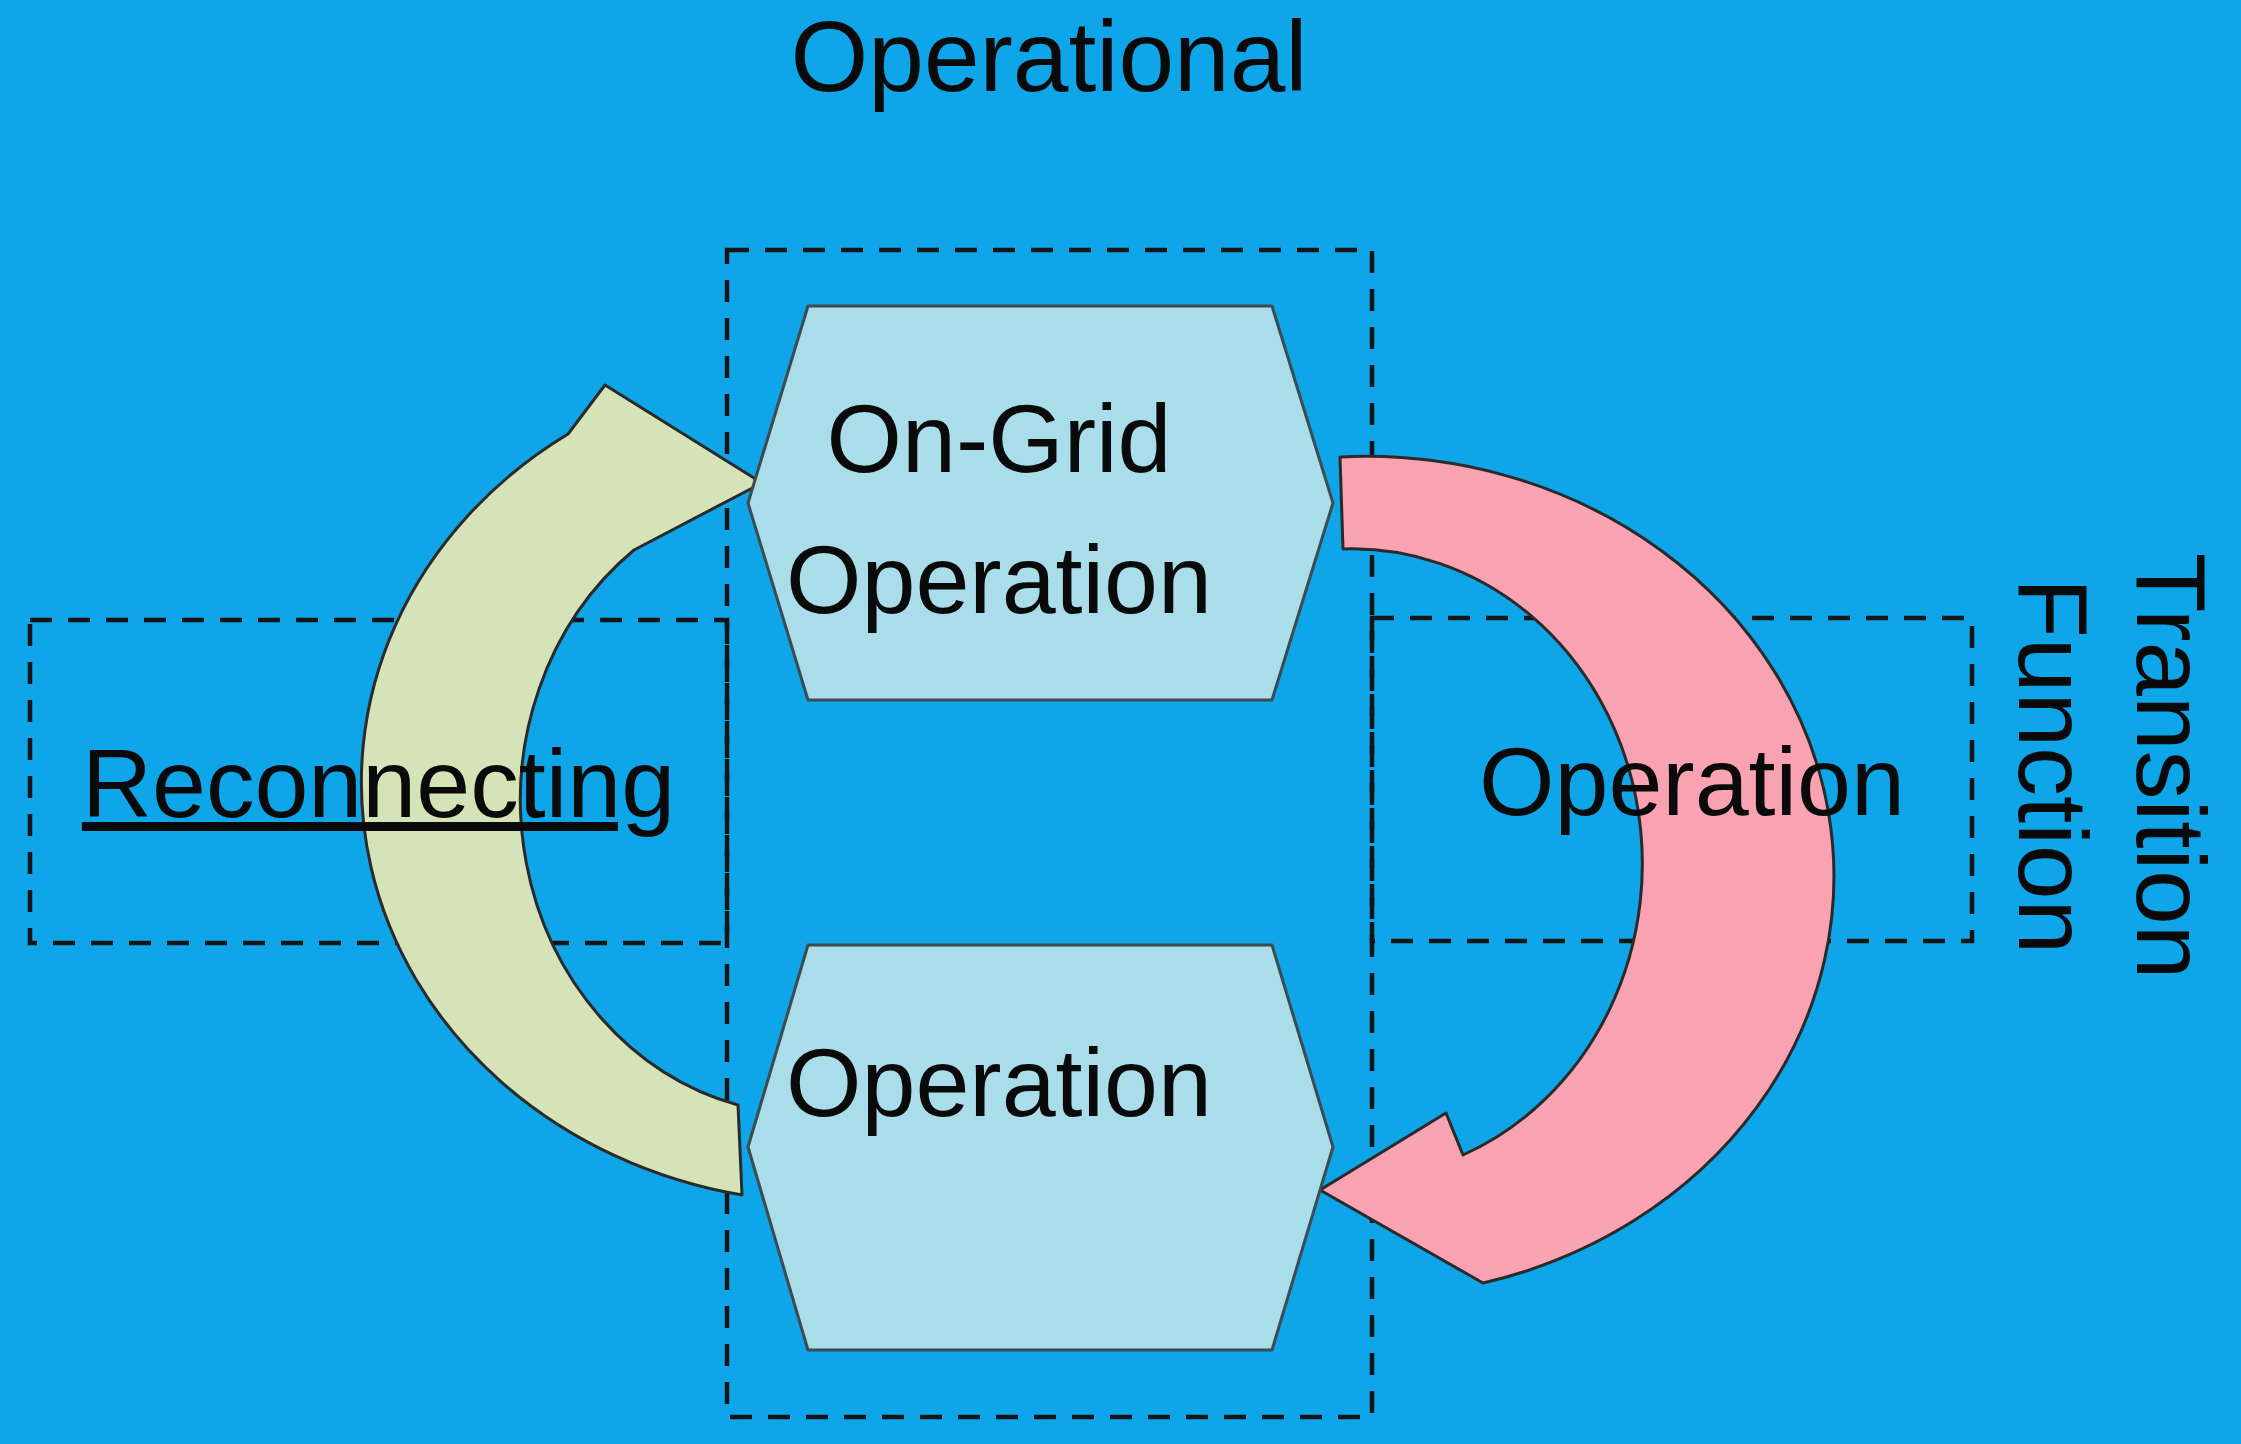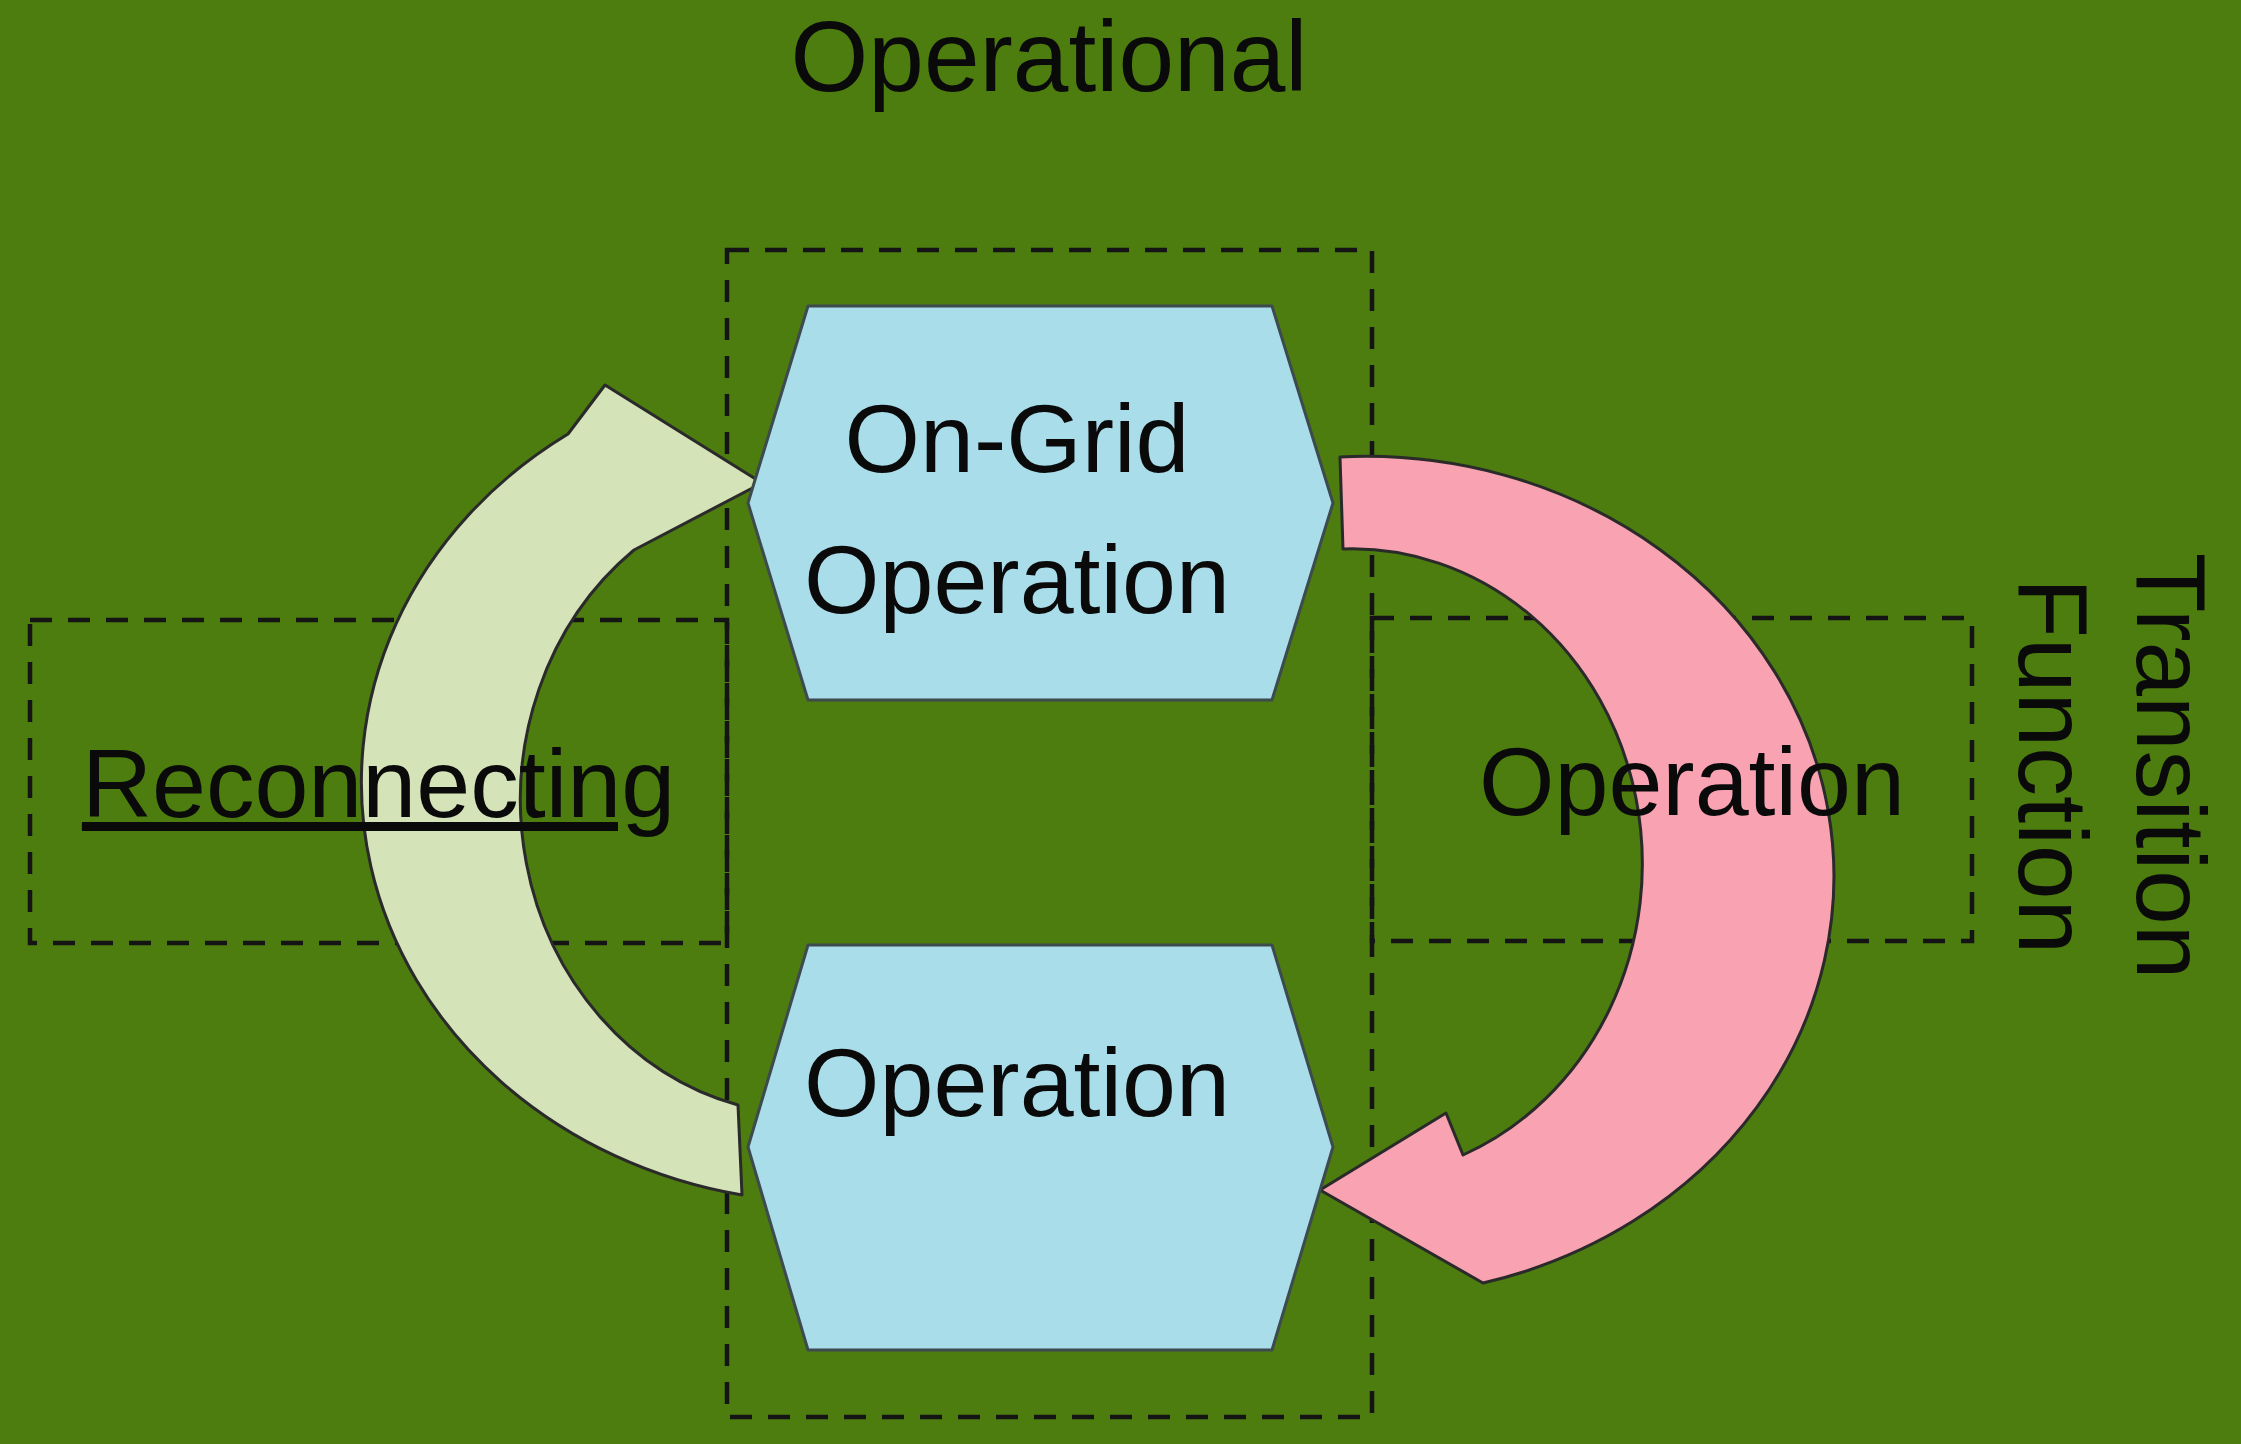--- a/index.html
+++ b/index.html
@@ -1,37 +1,37 @@
 <!DOCTYPE html>
 <html><head>
 <meta charset="utf-8">
 <style>
   html,body{margin:0;padding:0;background:#ffffff;}
   .canvas{
     position:relative;
     width:2241px;
     height:1444px;
-    background:#4d7c0f;
+    background:#0ea5e9;
     font-family:"Liberation Sans", sans-serif;
     color:#0a0a0a;
     overflow:hidden;
   }
   .canvas svg{position:absolute;left:0;top:0;}
   .label{
     position:absolute;
     text-align:center;
     white-space:nowrap;
     color:#0a0a0a;
   }
   .title{
     left:649px; top:2px; width:800px;
     font-size:100px; line-height:108px;
   }
   .node-label{
-    left:724px; width:586px;
+    left:706px; width:586px;
     font-size:97px; line-height:141px;text-align:center;
   }
   .on-grid-label{ top:368px; }
   .off-grid-label{ top:1012px; }
   .reconnecting-label{
     left:30px; top:728px; width:697px;
     font-size:97px;
     text-decoration:underline;
   }
   .islanding-label{

